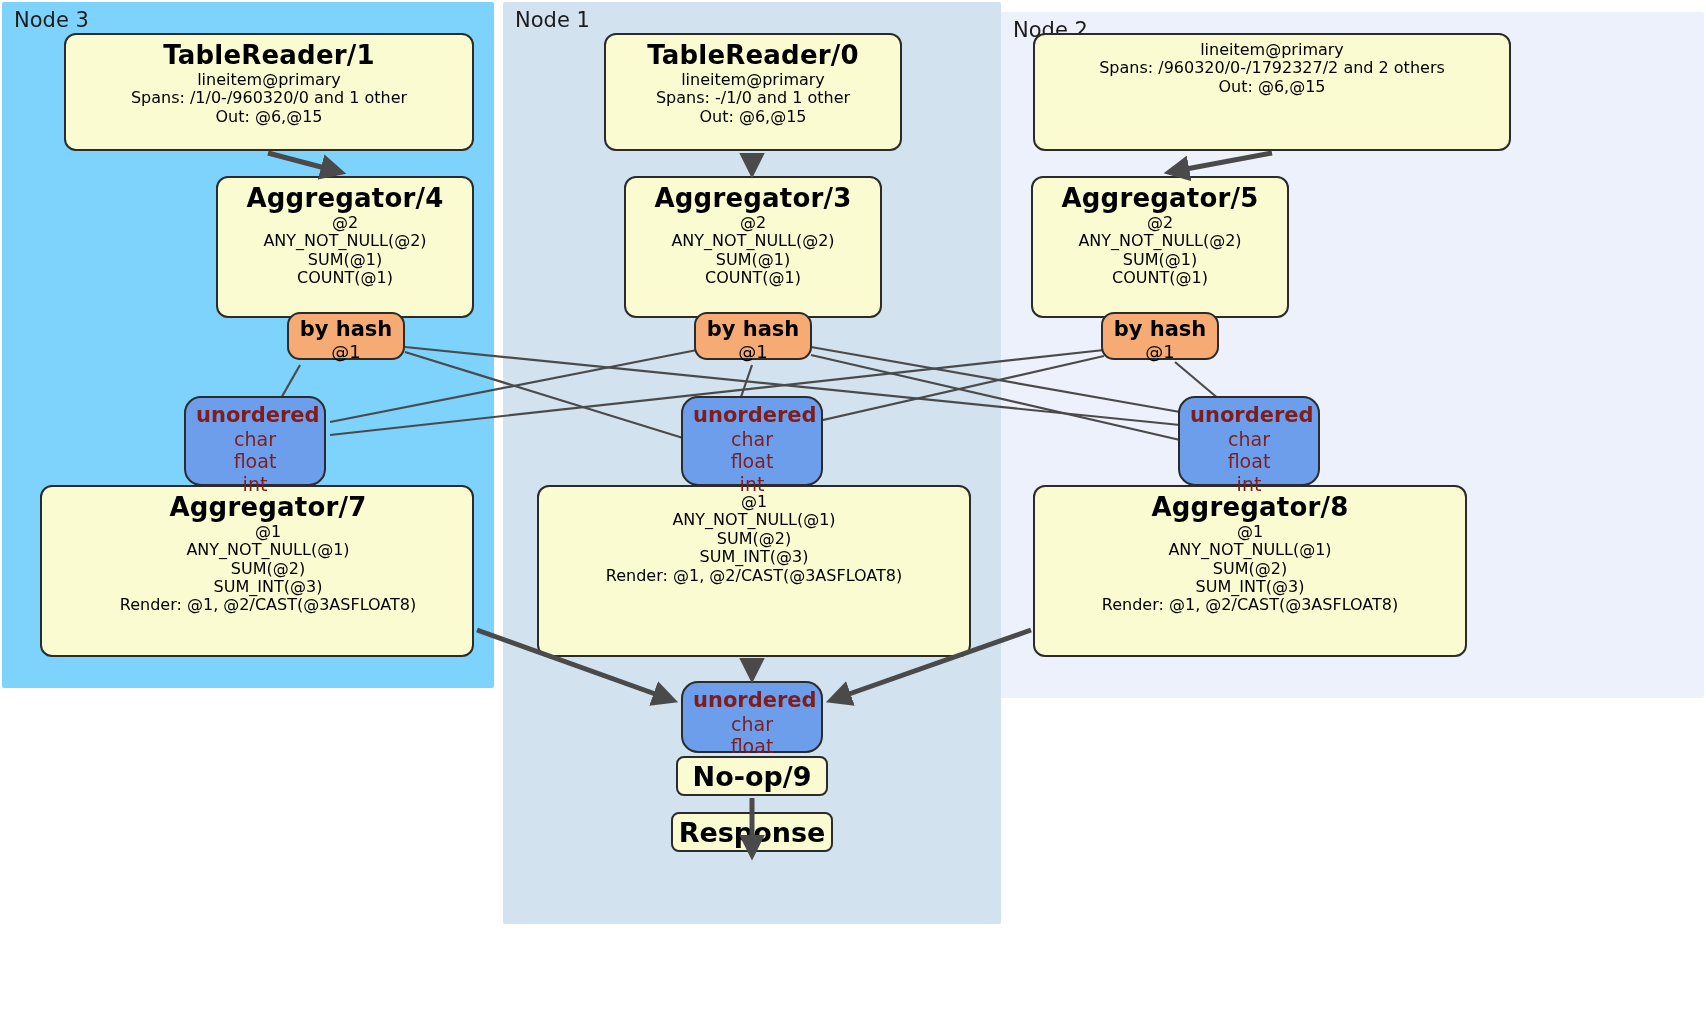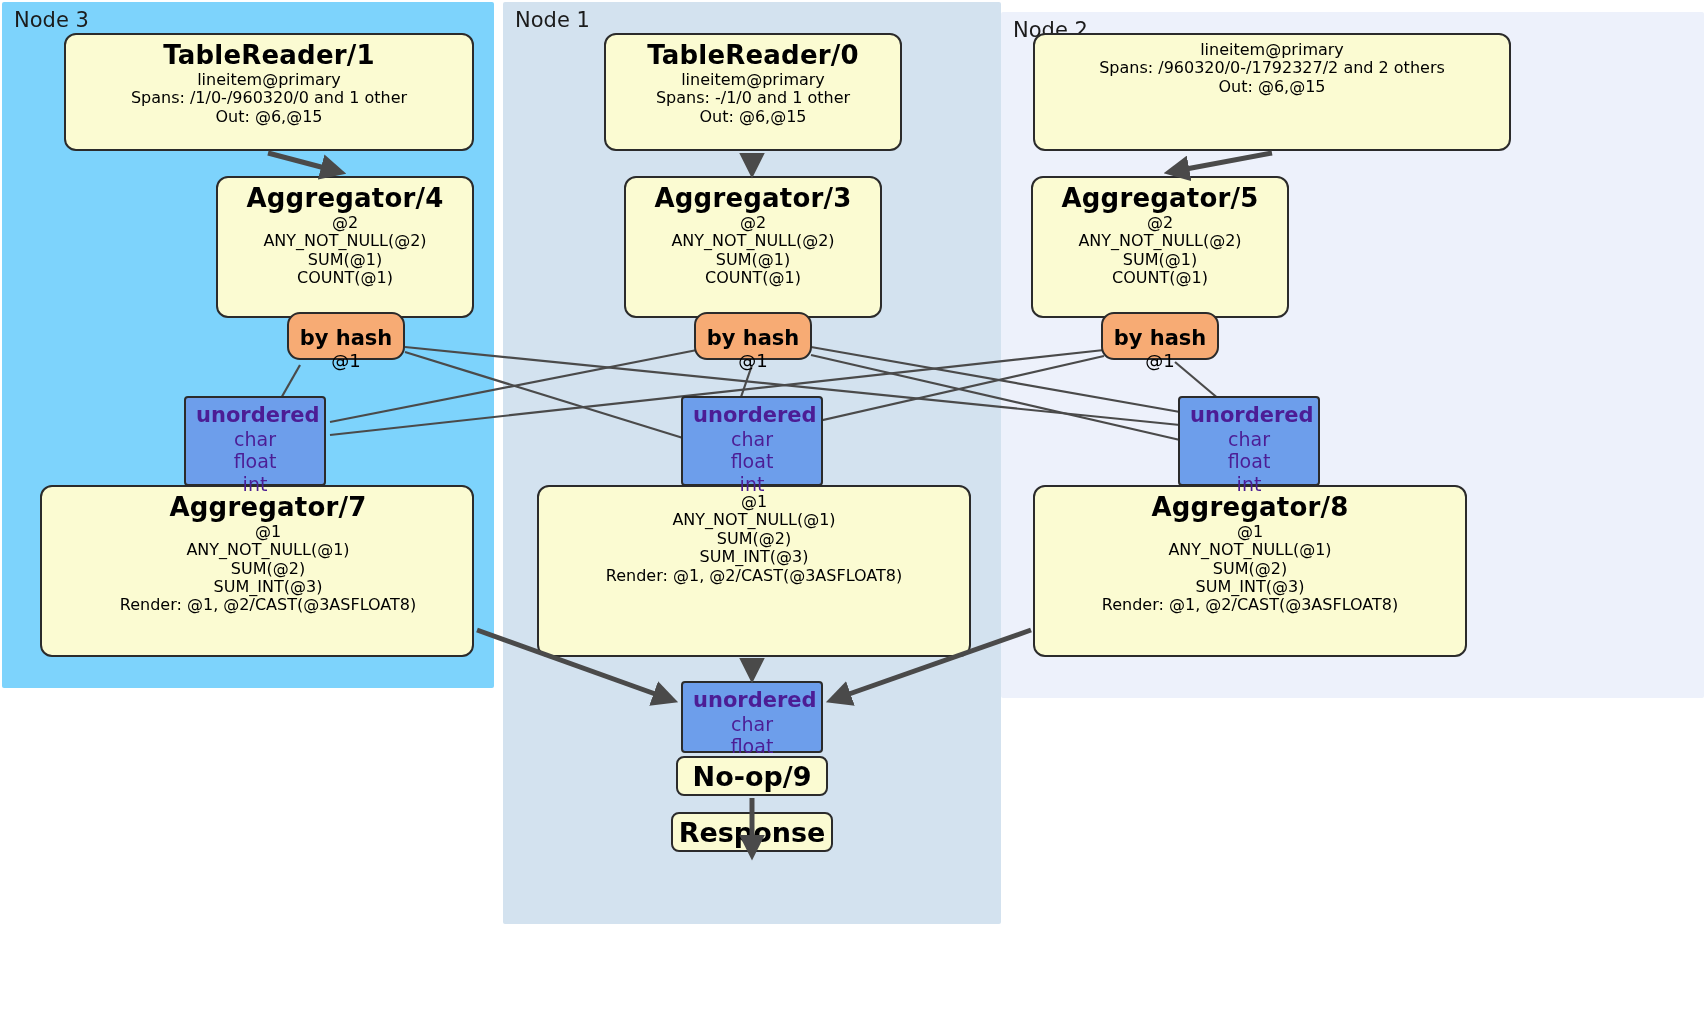--- a/index.html
+++ b/index.html
@@ -66,37 +66,36 @@
     border-radius: 13px;
     text-align: center;
     padding: 4px 10px 5px 10px;
     line-height: 1.12;
     color: #000;
   }
   .router-title {
     font-size: 21px;
     font-weight: bold;
     white-space: nowrap;
-    margin-top: 9px;
   }
   .router-line {
     font-size: 18px;
     white-space: nowrap;
   }
 
   .sync-box {
     position: absolute;
     box-sizing: border-box;
     background: #6d9eeb;
     border: 2px solid #2b2b2b;
-    border-radius: 4px;
+    border-radius: 17px;
     text-align: center;
     padding: 5px 10px 6px 10px;
     line-height: 1.18;
-    color: #4c1d95;
+    color: #7f1d1d;
   }
   .sync-title {
     font-size: 21px;
     font-weight: bold;
     white-space: nowrap;
   }
   .sync-line {
     font-size: 19px;
     white-space: nowrap;
   }

